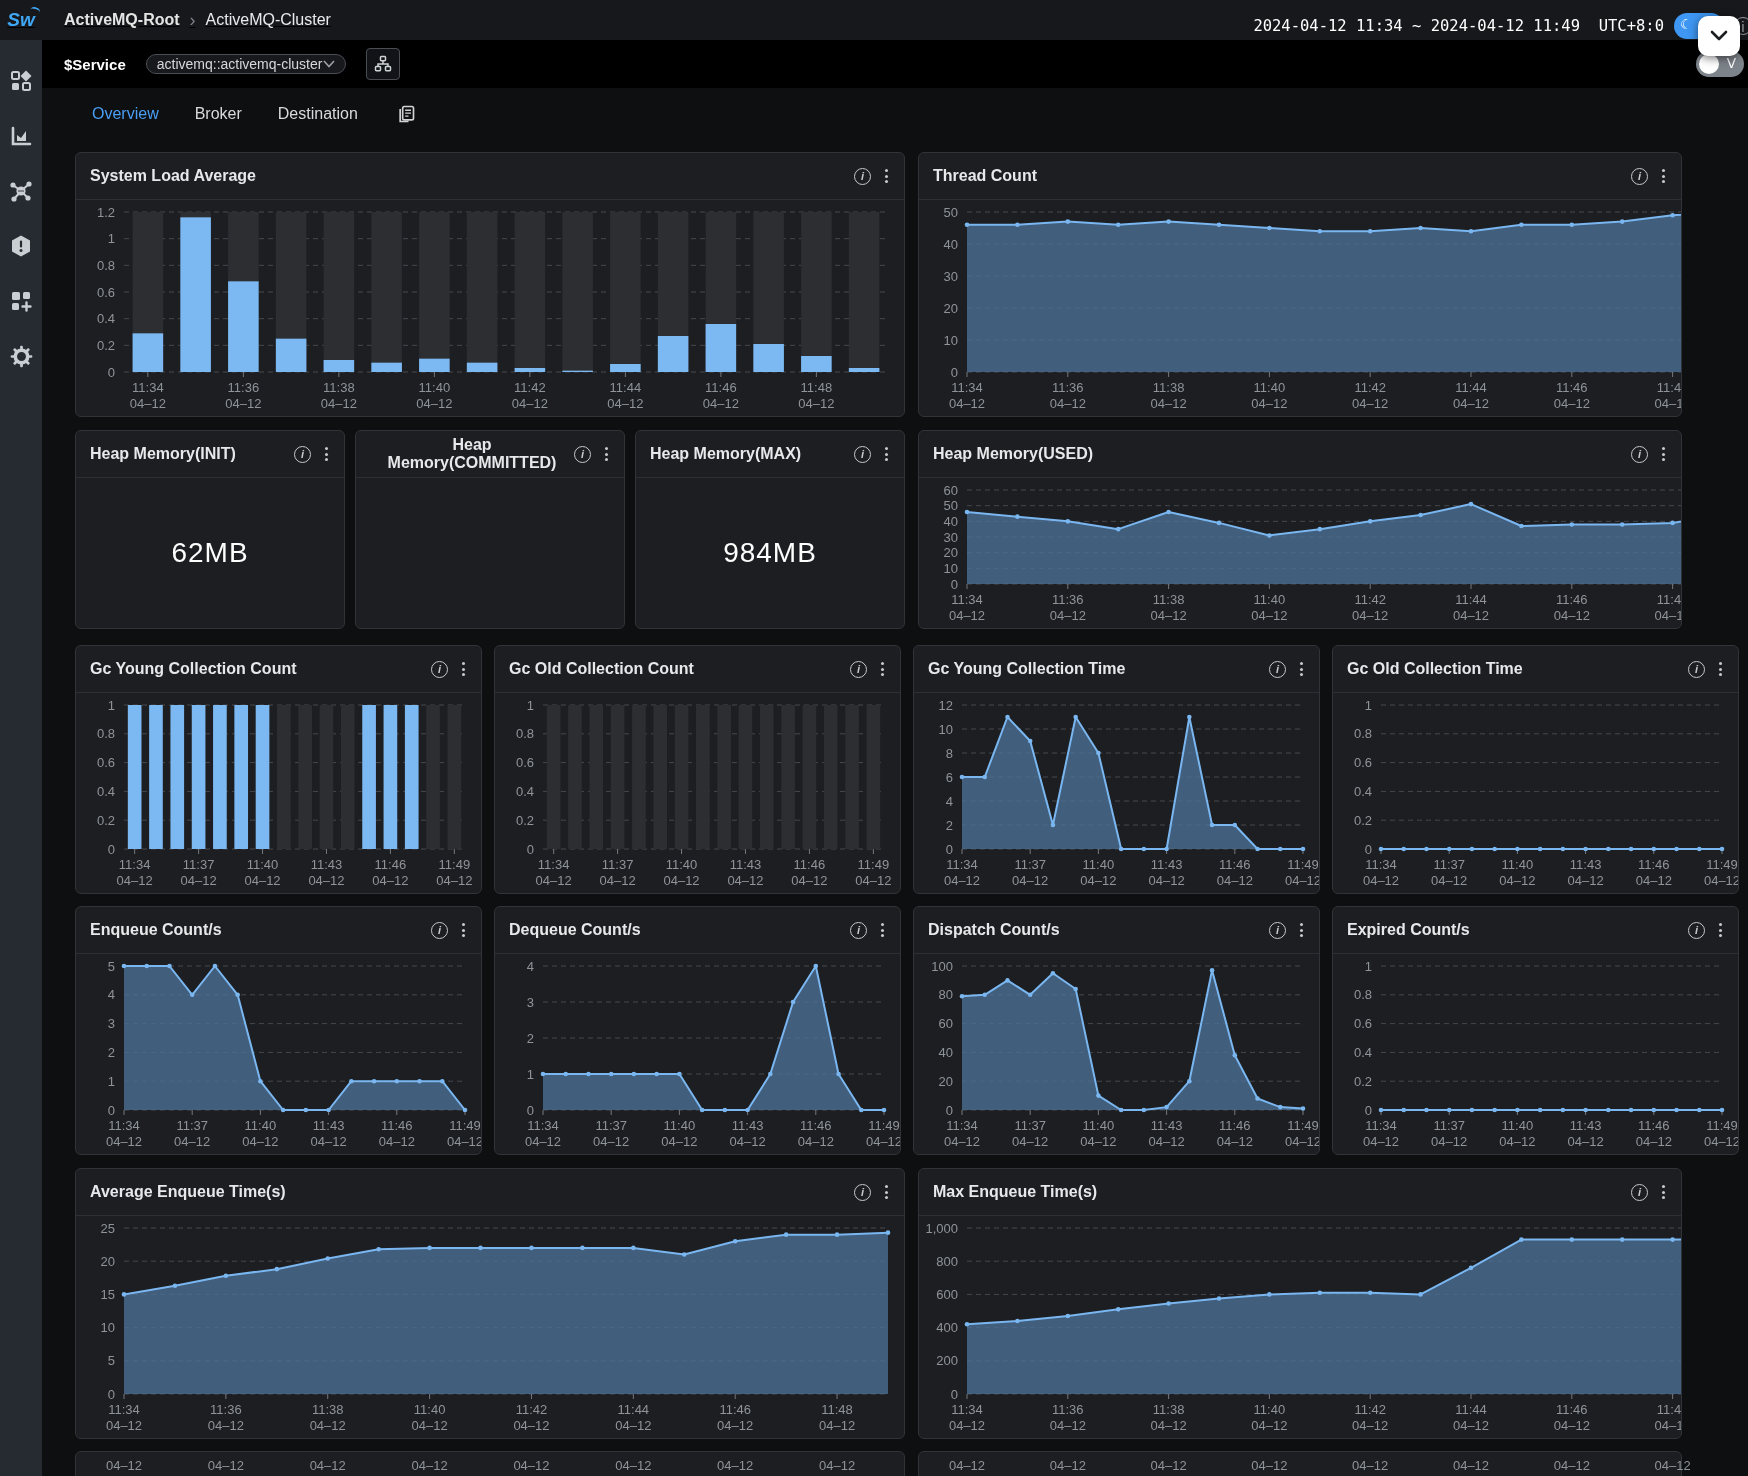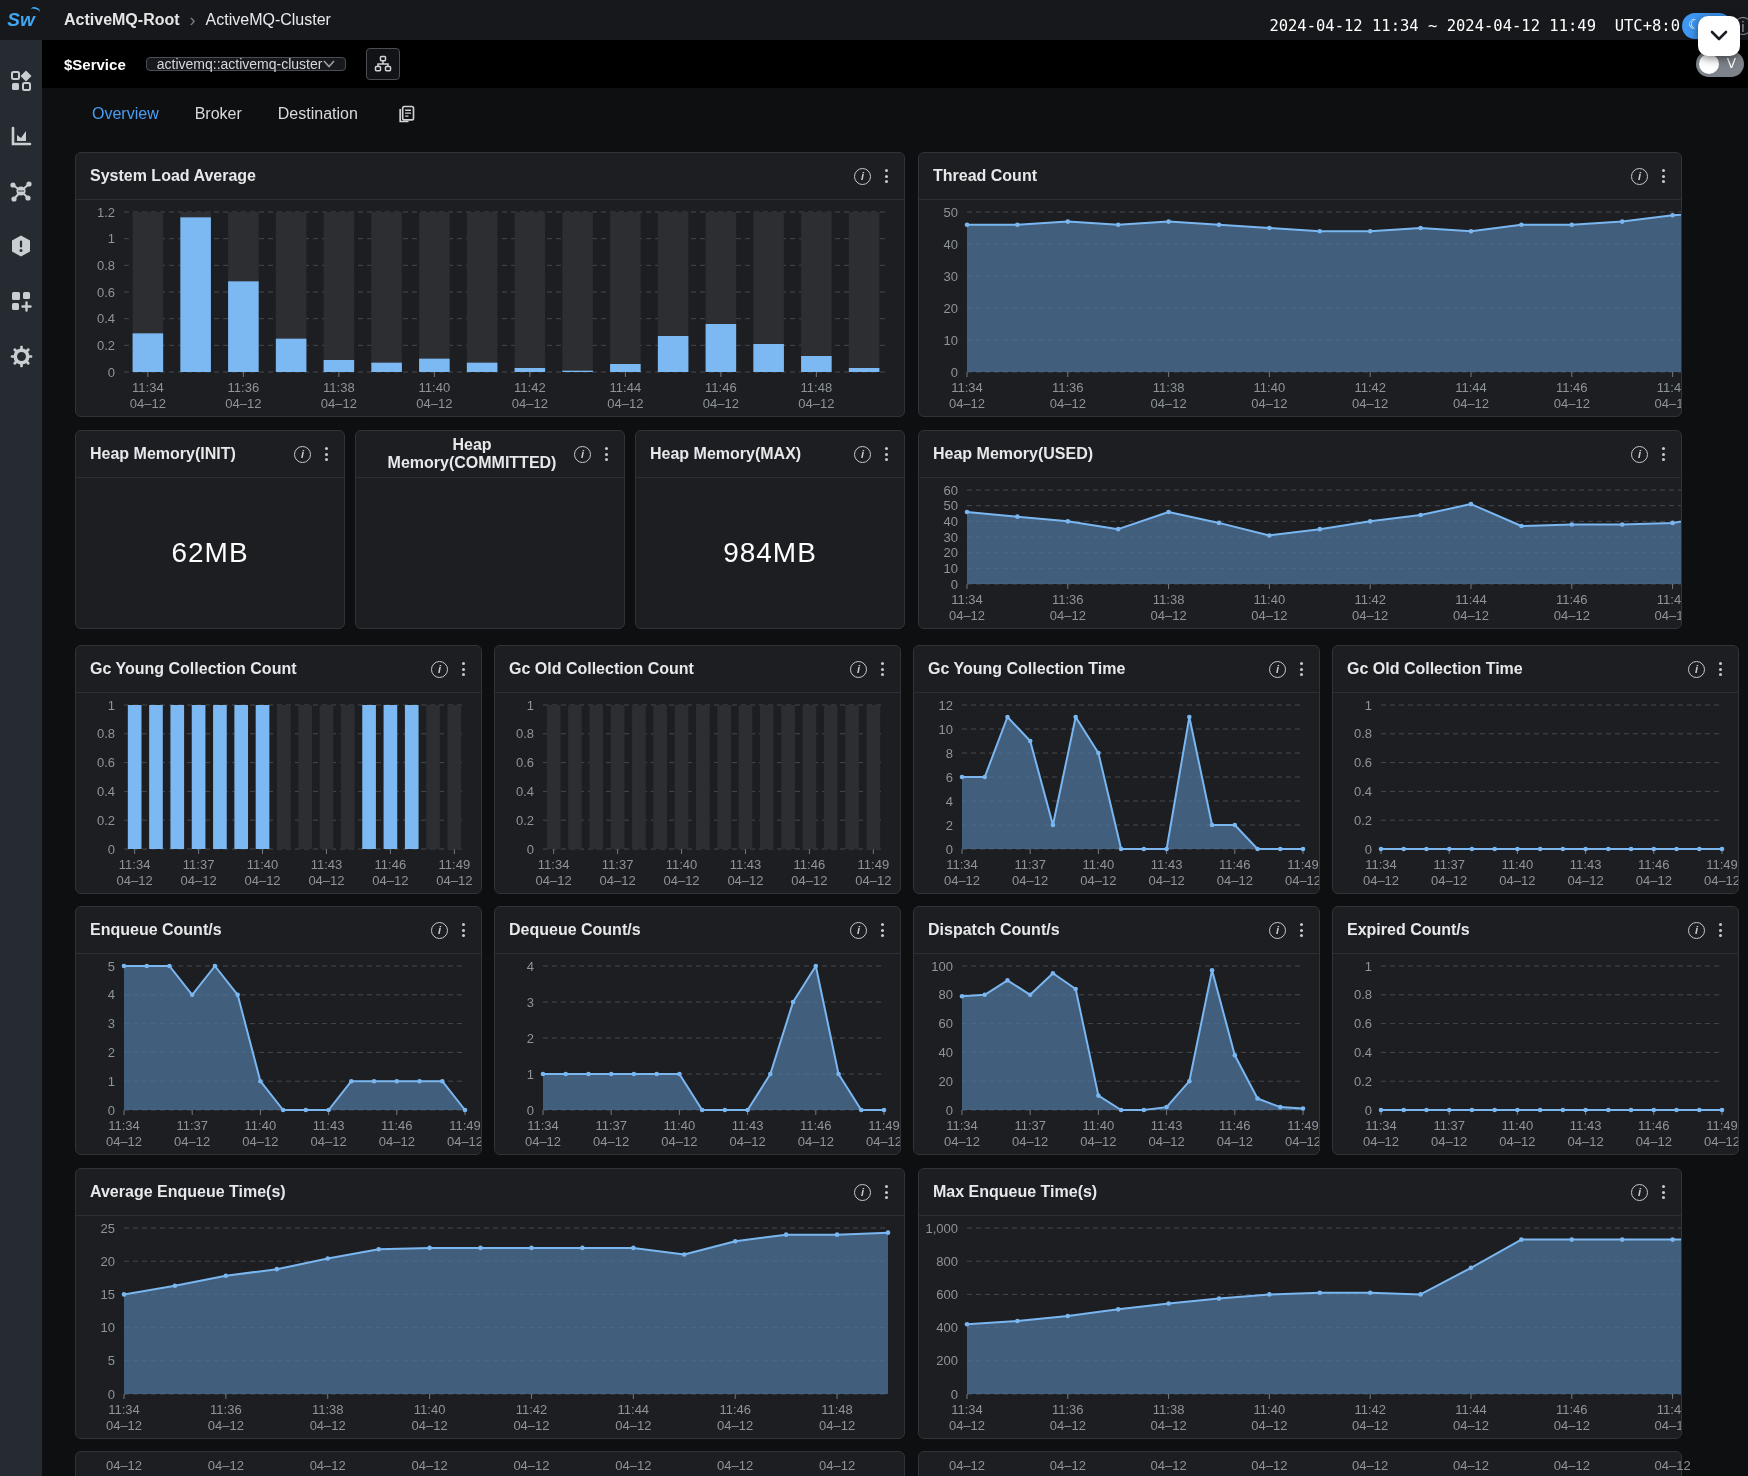--- a/index.html
+++ b/index.html
@@ -1,41 +1,41 @@
 <!DOCTYPE html>
 <html><head>
 <meta charset="utf-8">
 <style>
   * { box-sizing: border-box; margin: 0; padding: 0; }
   html,body { width:1748px; height:1476px; overflow:hidden; background:#000; font-family:"Liberation Sans","DejaVu Sans",sans-serif; }
 
   
-  .topbar { position:relative; height:40px; background:#16181c; display:flex; align-items:center; z-index:5; }
+  .topbar { position:relative; height:40px; background:#16181c; display:flex; align-items:center; z-index:5;text-decoration:underline; }
   .logo { width:42px; text-align:center; color:#3fa7f5; font-size:19px; font-weight:bold; font-style:italic; position:relative; }
   .logo i { position:absolute; top:-2px; right:2px; width:10px; height:8px; border-top:2px solid #3fa7f5; border-radius:50%; transform:rotate(18deg); font-style:normal; }
   .crumb { display:flex; align-items:center; gap:10px; margin-left:22px; }
   .crumb-root { color:#e5e5e5; font-weight:bold; font-size:16px; }
   .crumb-sep { color:#7d8288; font-size:18px; }
   .crumb-cur { color:#e8eaec; font-size:16px; }
-  .top-right { position:absolute; right:10px; top:0; height:52px; display:flex; align-items:center; gap:2px;justify-content:flex-end; }
+  .top-right { position:absolute; right:10px; top:0; height:52px; display:flex; align-items:center; gap:10px;justify-content:flex-end; }
   .time-range { color:#ffffff; font-size:15.5px; font-family:"DejaVu Sans Mono",monospace; white-space:nowrap; }
   .moon-toggle { width:50px; height:26px; background:#3e97f2; border-radius:13px; position:relative; }
   .moon-toggle .moon { position:absolute; left:6px; top:3px; color:#fff; font-size:14px; }
   .moon-toggle .knob { position:absolute; right:3px; top:3px; width:20px; height:20px; background:#fff; border-radius:50%; }
   .edge-info { color:#9ba0a5; font-size:15px; width:18px; height:18px; border:1.5px solid #9ba0a5; border-radius:50%; display:flex; align-items:center; justify-content:center; margin-right:-14px; }
   .collapse-btn { position:absolute; right:8px; top:16px; width:42px; height:40px; background:#ffffff; border-radius:10px; box-shadow:0 2px 10px rgba(0,0,0,.55); display:flex; align-items:center; justify-content:center; z-index:20; }
 
   
   .sidebar { position:absolute; left:0; top:40px; bottom:0; width:42px; background:#262b31; display:flex; flex-direction:column; align-items:center; padding-top:28px; gap:29px; z-index:4; }
   .side-ic { width:26px; height:26px; display:flex; align-items:center; justify-content:center; }
 
   
   .servicebar { position:relative; margin-left:42px; height:48px; background:#000; display:flex; align-items:center; padding-left:22px; gap:20px; }
   .svc-label { color:#fff; font-size:15px; font-weight:bold; }
-  .svc-select { width:200px; height:14px; background:#17191c; border:1px solid #4a4e54; border-radius:4px; color:#d6d8da; font-size:14px; display:flex; align-items:center; padding:0 10px; justify-content:space-between; }
+  .svc-select { width:200px; height:20px; background:#17191c; border:1px solid #4a4e54; border-radius:10px; color:#d6d8da; font-size:14px; display:flex; align-items:center; padding:0 10px; justify-content:space-between; }
   .sq-btn { width:34px; height:32px; border:1px solid #4a4e54; border-radius:4px; display:flex; align-items:center; justify-content:center; background:#111316; }
   .v-toggle { position:absolute; right:4px; top:11px; width:48px; height:26px; background:#7d838a; border-radius:13px; }
   .v-toggle .knob { position:absolute; left:3px; top:3px; width:20px; height:20px; background:#fff; border-radius:50%; }
   .v-toggle .vlbl { position:absolute; right:8px; top:4px; color:#fff; font-size:14px; }
 
   
   .content { margin-left:42px; background:#0e0f11; min-height:1388px; padding:0 8px 0 33px; }
   .tabstrip { height:52px; display:flex; align-items:center; gap:36px; padding-left:17px; }
   .tab { font-size:16px; color:#d8dadc; cursor:pointer; }
   .tab.active { color:#4a9ef5; }

